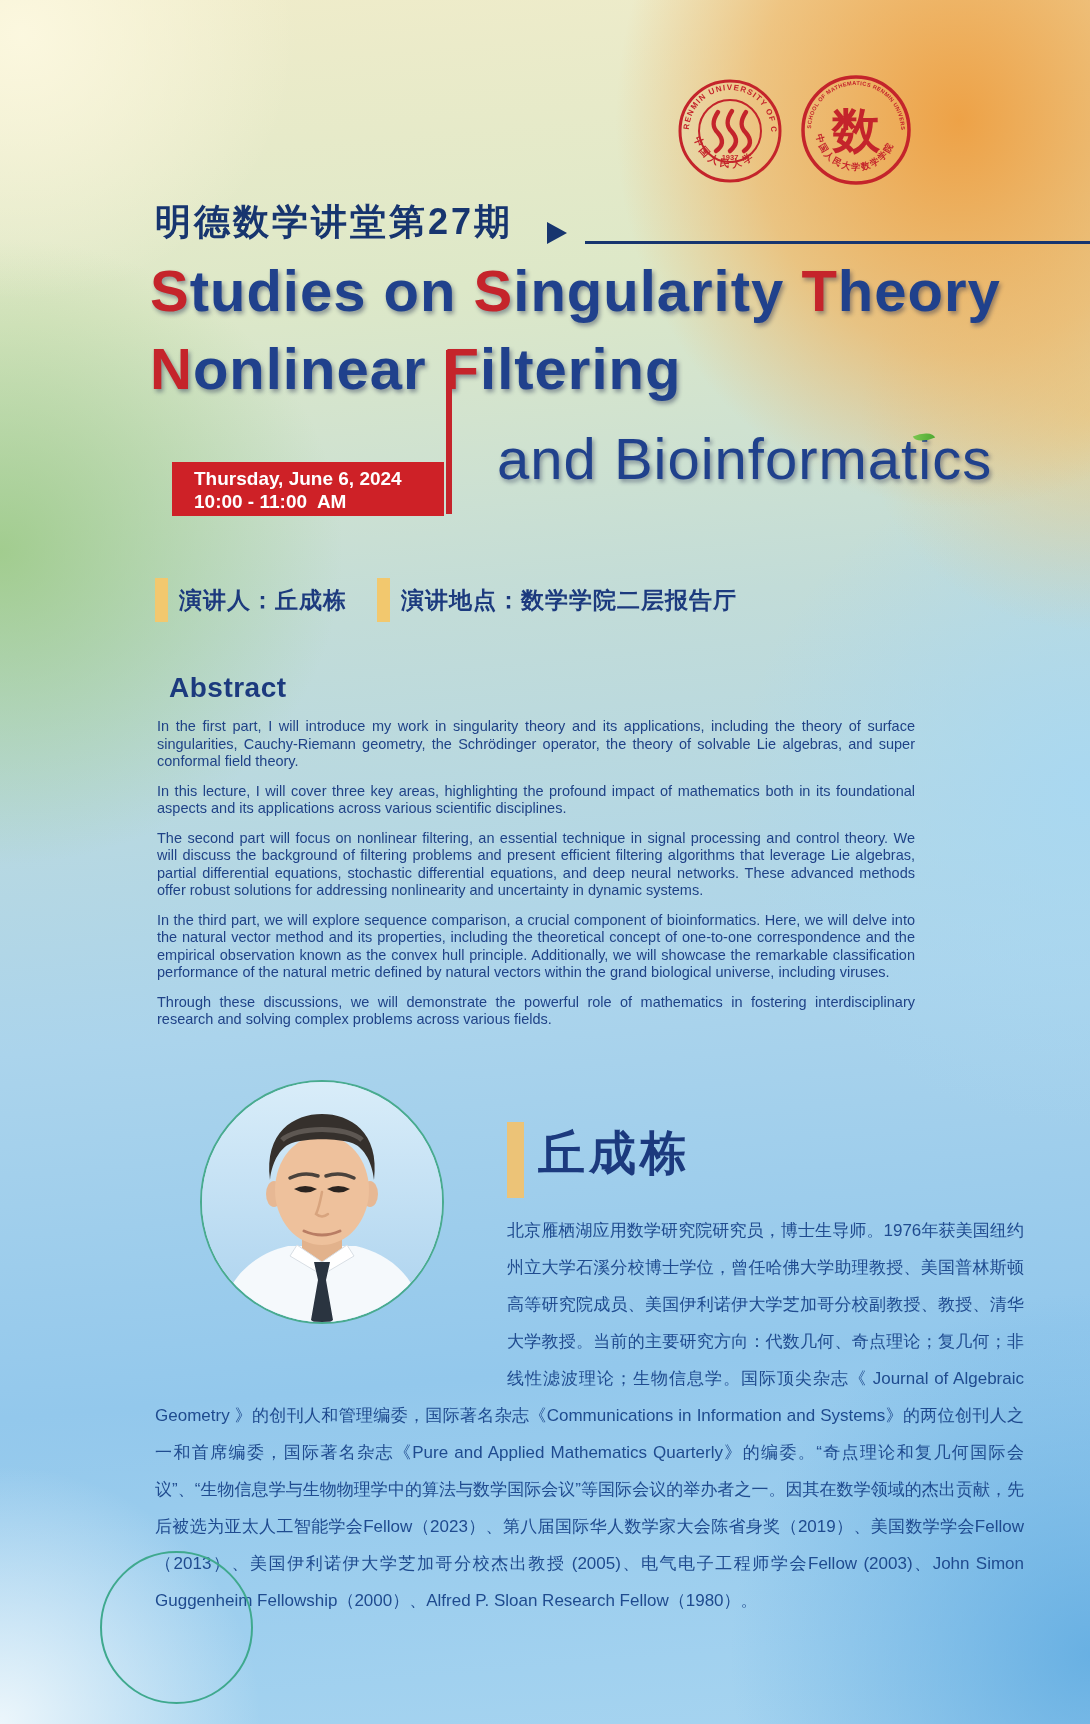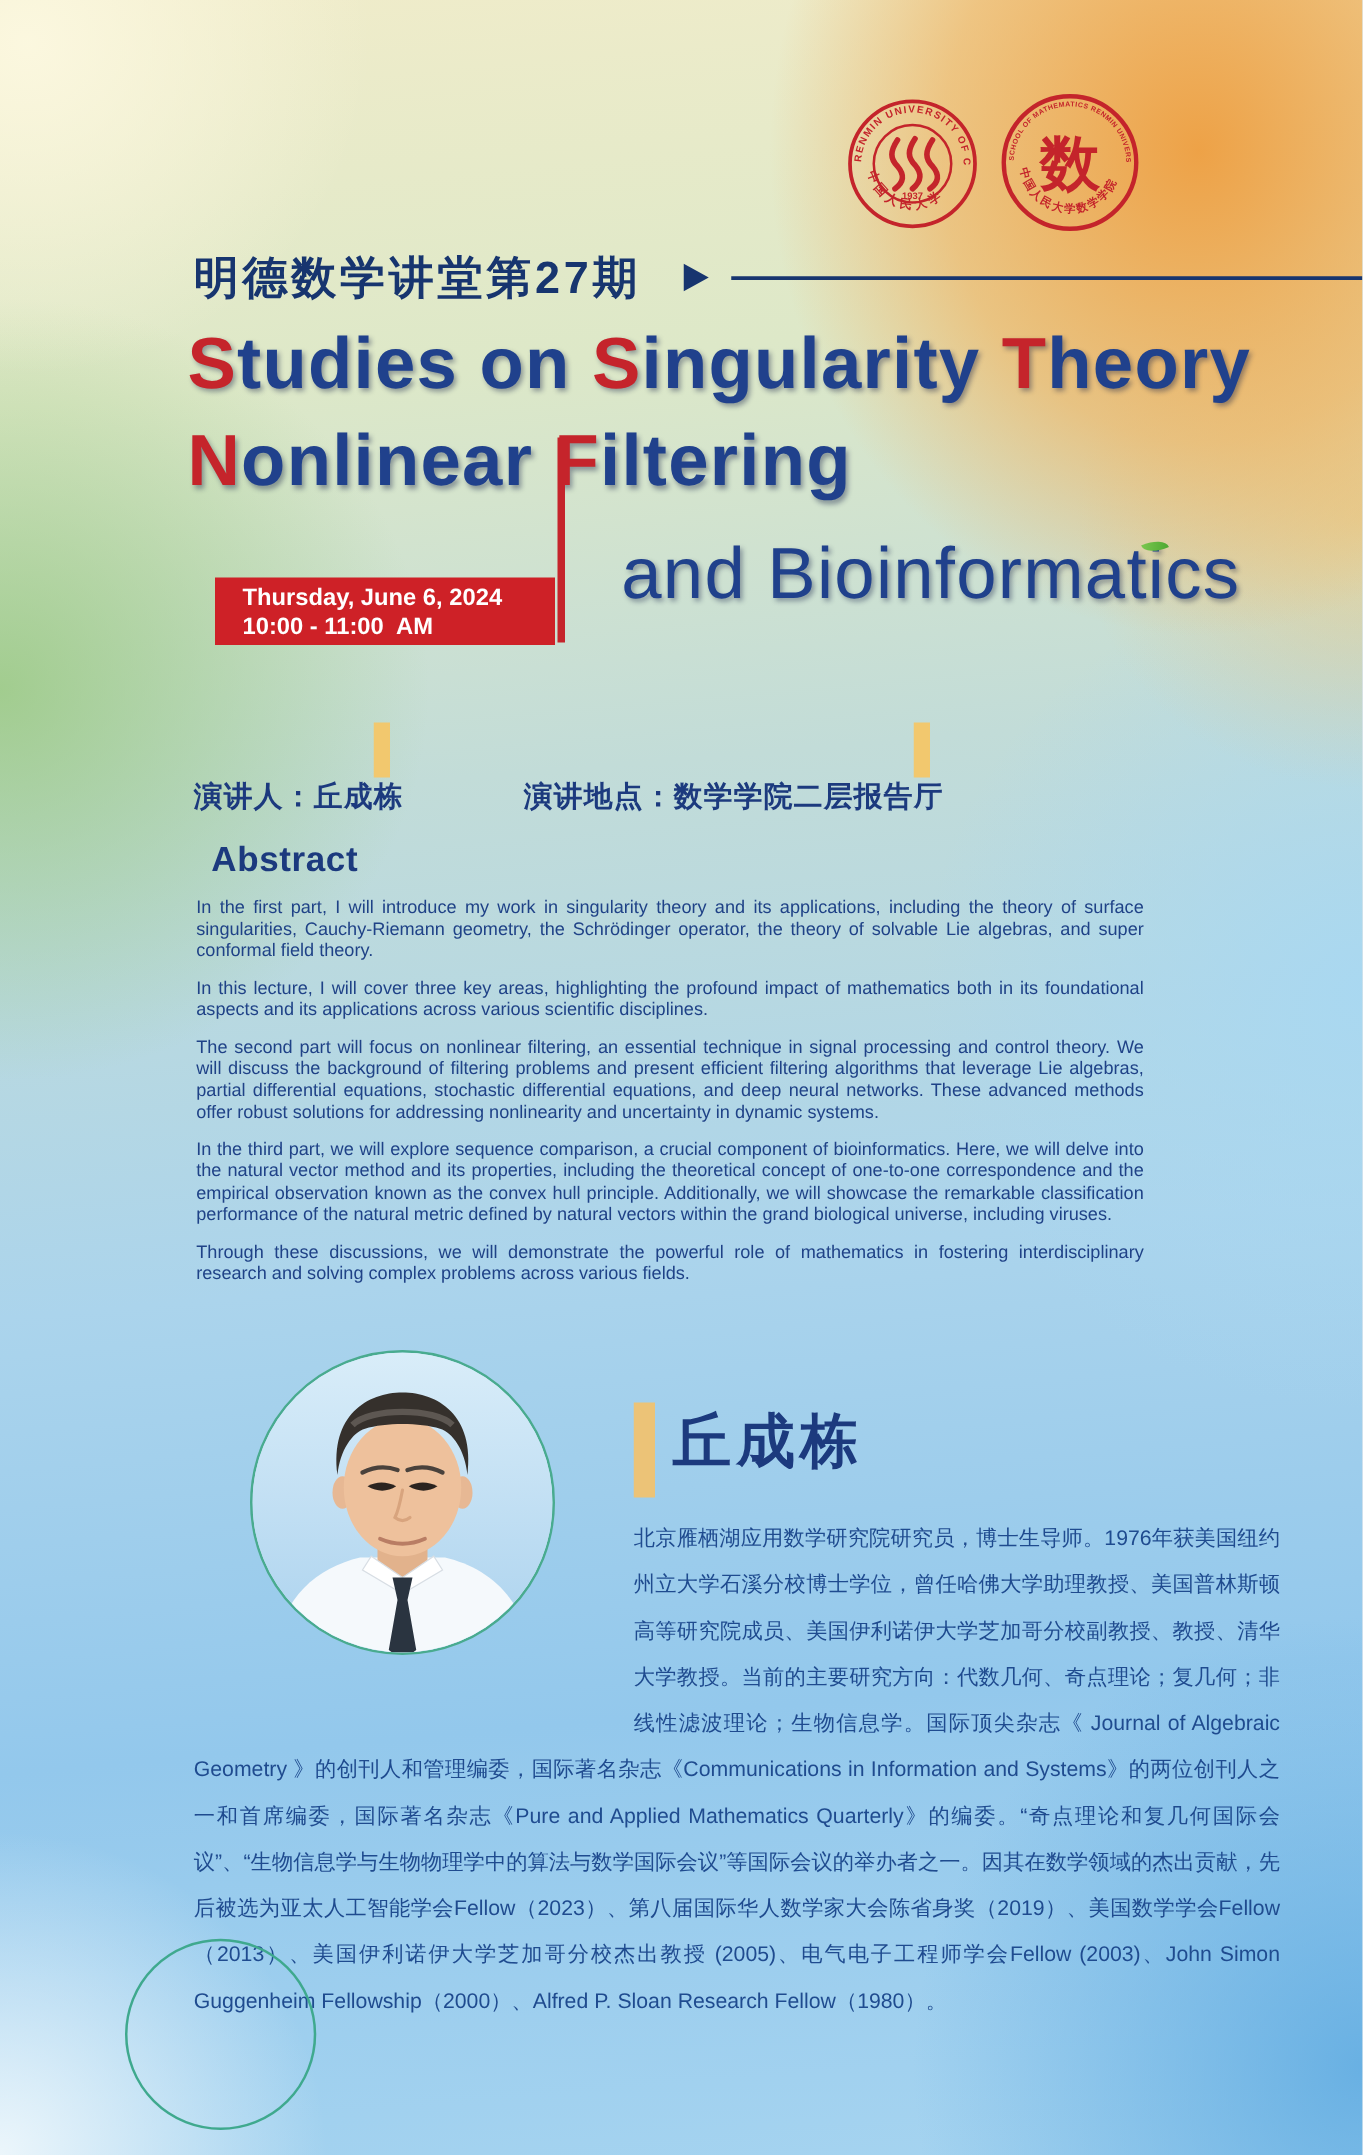--- a/index.html
+++ b/index.html
@@ -13,21 +13,21 @@
       radial-gradient(36% 22% at 2% 2%, rgba(252,248,224,0.95), rgba(252,248,224,0) 70%),
       radial-gradient(45% 26% at 0% 32%, rgba(148,198,120,0.75), rgba(148,198,120,0) 70%),
       radial-gradient(50% 30% at 100% 46%, rgba(168,216,242,0.9), rgba(168,216,242,0) 65%),
       radial-gradient(40% 25% at 0% 100%, rgba(240,248,252,0.95), rgba(240,248,252,0) 60%),
       radial-gradient(55% 35% at 100% 96%, rgba(90,168,224,0.8), rgba(90,168,224,0) 60%),
       linear-gradient(175deg,#f0ecca 0%,#dde8c8 18%,#c2dcd8 36%,#abd4ec 58%,#93c8ec 78%,#a6d4f0 100%);
   }
   .seal{position:absolute;}
   .seal svg{display:block;}
 
-  .series{position:absolute;left:155px;top:200px;right:0;display:flex;align-items:center;}
+  .series{position:absolute;left:155px;top:200px;right:0;display:flex;align-items:flex-end;}
   .series-text{font-size:36px;font-weight:bold;color:#17356f;letter-spacing:3px;line-height:44px;}
   .arrow{width:0;height:0;border-top:11px solid transparent;border-bottom:11px solid transparent;
          border-left:20px solid #17356f;margin-left:34px;}
   .hline{flex:1;height:3px;background:#17356f;margin-left:18px;}
 
   .main-title{position:absolute;left:150px;top:252px;color:#20418c;font-size:58px;
               font-weight:bold;letter-spacing:1px;
               text-shadow:2px 3px 4px rgba(20,30,70,0.40);}
   .main-title .tline{display:block;line-height:78px;white-space:nowrap;}
   .accent{color:#c5242b;}
@@ -41,22 +41,22 @@
                  background:linear-gradient(120deg,#7ac74f,#4ea832);
                  border-radius:0 100% 0 100%;transform:rotate(-24deg);}
 
   .date-box{position:absolute;left:172px;top:462px;width:272px;height:54px;background:#ce2127;
             color:#ffffff;padding:5px 0 0 22px;}
   .date-box .dline{display:block;font-size:19px;line-height:23px;font-weight:bold;white-space:pre;}
 
   .speaker-row{position:absolute;left:155px;top:578px;display:flex;align-items:center;}
   .hl-bar{width:13px;height:44px;background:#f2c86e;margin-right:11px;flex:none;}
   .sp-text{font-size:23px;font-weight:bold;color:#1c3a7e;letter-spacing:1px;}
-  .sp-item{display:flex;align-items:flex-end;flex-direction:column;}
-  .sp-item+.sp-item{margin-left:96px;}
+  .sp-item{display:flex;align-items:center;}
+  .sp-item+.sp-item{margin-left:30px;}
 
   .abstract{position:absolute;left:157px;top:672px;width:758px;color:#1f4287;}
   .abstract h2{margin:0 0 14px 12px;font-size:28px;color:#1c3a7e;letter-spacing:0.5px;}
   .abstract p{margin:0 0 12px 0;font-size:14.5px;line-height:17.5px;text-align:justify;}
 
   .profile{position:absolute;left:155px;top:1058px;width:885px;color:#1f4b8f;}
   .photo-float{float:left;width:352px;height:330px;}
   .photo-ring{width:244px;height:244px;margin:22px 0 0 45px;border-radius:50%;
               border:2px solid #49ab8f;overflow:hidden;background:#c6e4f6;}
   .name-row{display:flex;align-items:flex-start;margin-top:64px;}

